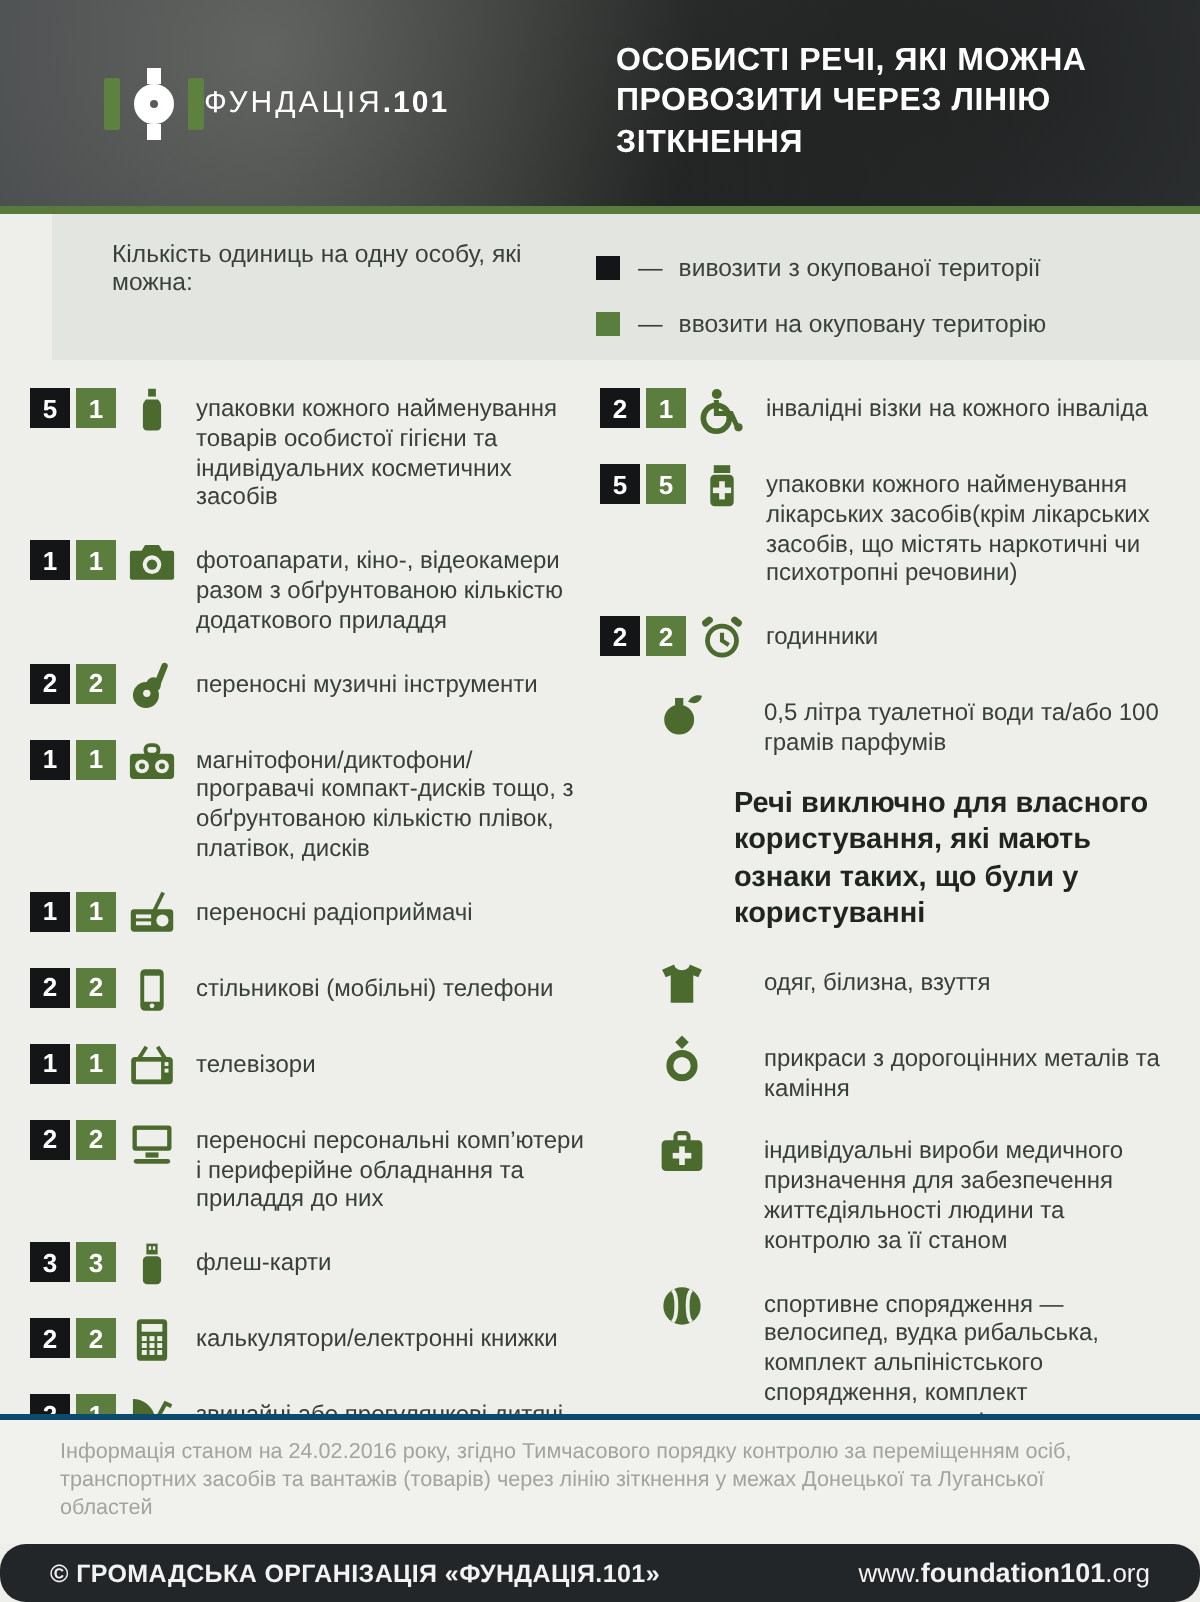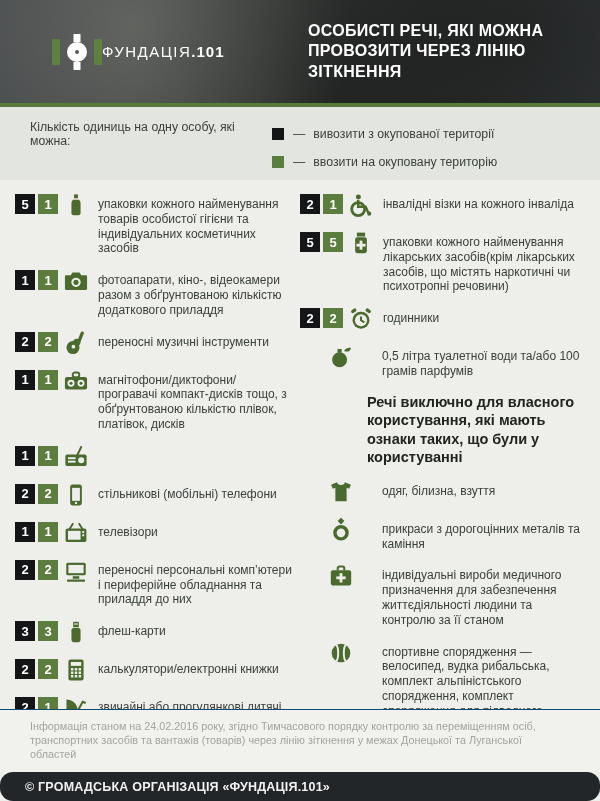--- a/index.html
+++ b/index.html
@@ -20,21 +20,21 @@
   .ring { position:relative; width:20px; height:20px; border:8px solid #fff; border-radius:50%; margin:0 7px; }
   .ring::before, .ring::after { content:""; position:absolute; left:50%; transform:translateX(-50%); width:7px; height:8px; background:#fff; }
   .ring::before { top:-16px; } .ring::after { bottom:-16px; }
   .logo-text { color:#fff; font-size:15px; letter-spacing:1.5px; font-weight:400; }
   .logo-text .num { font-weight:bold; letter-spacing:1px; }
   .title { position:absolute; left:308px; top:21px; right:16px; color:#fff; font-size:16px; line-height:1.27; font-weight:bold; letter-spacing:.3px; text-transform:uppercase; }
 
   .green-bar { height:4px; background:#587a3a; flex:0 0 auto; }
 
   
-  .legend { background:#e3e5e1; padding:13px 0 11px 30px; flex:0 0 auto; }
+  .legend { background:#e3e5e1; padding:13px 0 11px 30px; flex:0 0 auto;margin-left:26px; }
   .legend-row { display:flex; align-items:center; margin-bottom:7px; font-size:12.3px; color:#3a413b; }
   .legend-row:last-child { margin-bottom:0; }
   .legend-label { width:242px; flex:0 0 auto; }
   .legend-spacer { width:242px; flex:0 0 auto; }
   .sq { width:12px; height:12px; flex:0 0 auto; margin-right:9px; }
   .sq.black { background:#131516; }
   .sq.green { background:#5b7d3d; }
   .dash { margin-right:8px; }
 
   
@@ -48,21 +48,21 @@
   .badge.out { background:#131516; }
   .badge.in  { background:#5b7d3d; }
   .icon { flex:0 0 auto; width:26px; height:26px; color:#4a6a2e; margin-right:9px; margin-top:-2px; }
   .icon svg { display:block; }
   .txt { flex:1 1 auto; font-size:12px; line-height:14.8px; color:#39403a; padding-top:3px; }
   .col-right .row.nb { padding-left:28px;gap:16px; }
   .col-right .row.nb .icon { margin-right:12px; }
   .subheading { font-size:14.5px; line-height:18.5px; font-weight:bold; color:#20251f; margin:12px 0 14px 67px; max-width:222px; }
 
   
-  .footnote { flex:0 0 auto; background:#f1f1ee; border-top:1px solid #0c4a6e; padding:9px 41px 11px 30px; font-size:10.8px; line-height:14px; color:#a3a49e; }
+  .footnote { flex:0 0 auto; background:#f1f1ee; border-top:3px solid #0c4a6e; padding:9px 41px 11px 30px; font-size:10.8px; line-height:14px; color:#a3a49e; }
   .bottombar { flex:0 0 auto; height:29px; background:#232629; display:flex; align-items:center; justify-content:space-between; padding:0 25px;border-radius:13px; }
   .copyright { color:#f2f2f2; font-size:12.5px; font-weight:bold; letter-spacing:.2px; }
   .website { color:#f2f2f2; font-size:13px; cursor:pointer; }
   .website b { font-size:13.5px; }
 </style>
 </head>
 <body>
 
 <div class="page">
 
@@ -161,20 +161,21 @@
           </div>
           <span class="icon">
             <svg viewBox="0 0 24 24" width="26" height="26" fill="currentColor">
               <rect x="14.2" y="1.6" width="1.8" height="9.5" transform="rotate(26 15.1 6.3)"></rect>
               <rect x="2.2" y="9.8" width="19.6" height="10.4" rx="1.6"></rect>
               <circle cx="16.8" cy="15" r="2.8" fill="#eeeeeb"></circle>
               <rect x="4.6" y="12.2" width="7" height="1.8" fill="#eeeeeb"></rect>
               <rect x="4.6" y="15.4" width="7" height="1.8" fill="#eeeeeb"></rect>
             </svg>
           </span>
+          <span class="txt">переносні радіоприймачі</span>
         </div>
         <div class="row">
           <div class="badges">
             <span class="badge out">2</span>
             <span class="badge in">2</span>
           </div>
           <span class="icon">
             <svg viewBox="0 0 24 24" width="26" height="26" fill="currentColor">
               <rect x="6.6" y="2.4" width="10.8" height="19.2" rx="2.2"></rect>
               <rect x="8.4" y="5.4" width="7.2" height="12" fill="#eeeeeb"></rect>
@@ -367,15 +368,16 @@
             <span class="txt">спортивне спорядження — велосипед, вудка рибальська, комплект альпіністського спорядження, комплект спорядження для підводного плавання, комплект лиж, комплект тенісних ракеток, дошка для серфінгу, віндсерфінгу, комплект спорядження для гольфу, інше аналогічне спорядження</span>
           </div>
         </div>
     </div>
   </main>
 
   <div class="footnote">Інформація станом на 24.02.2016 року, згідно Тимчасового порядку контролю за переміщенням осіб, транспортних засобів та вантажів (товарів) через лінію зіткнення у межах Донецької та Луганської областей</div>
 
   <footer class="bottombar">
     <span class="copyright">© ГРОМАДСЬКА ОРГАНІЗАЦІЯ «ФУНДАЦІЯ.101»</span>
+    <span class="website"><span>www.</span><b>foundation101</b><span>.org</span></span>
   </footer>
 
 </div>
 
 </body></html>

